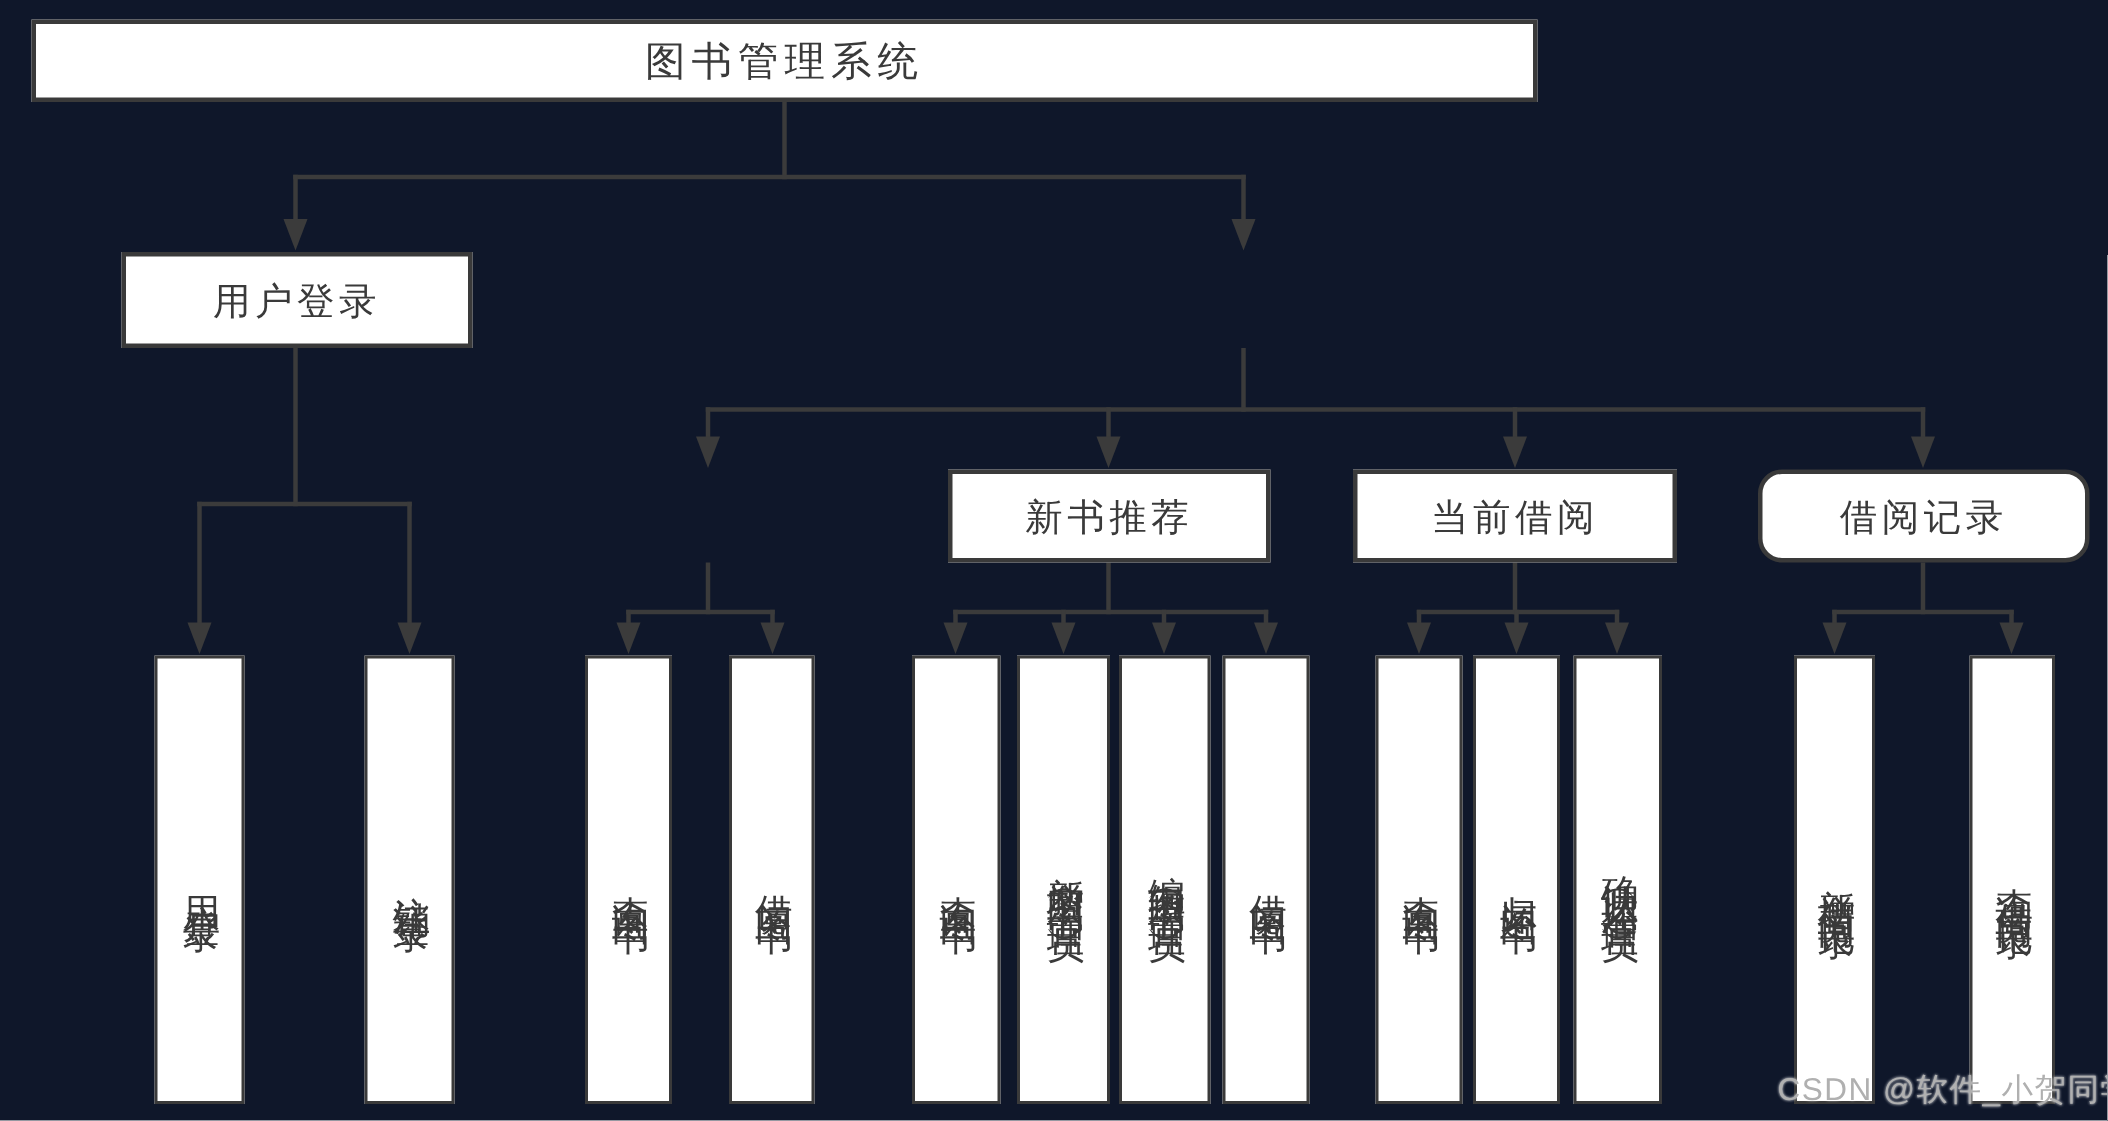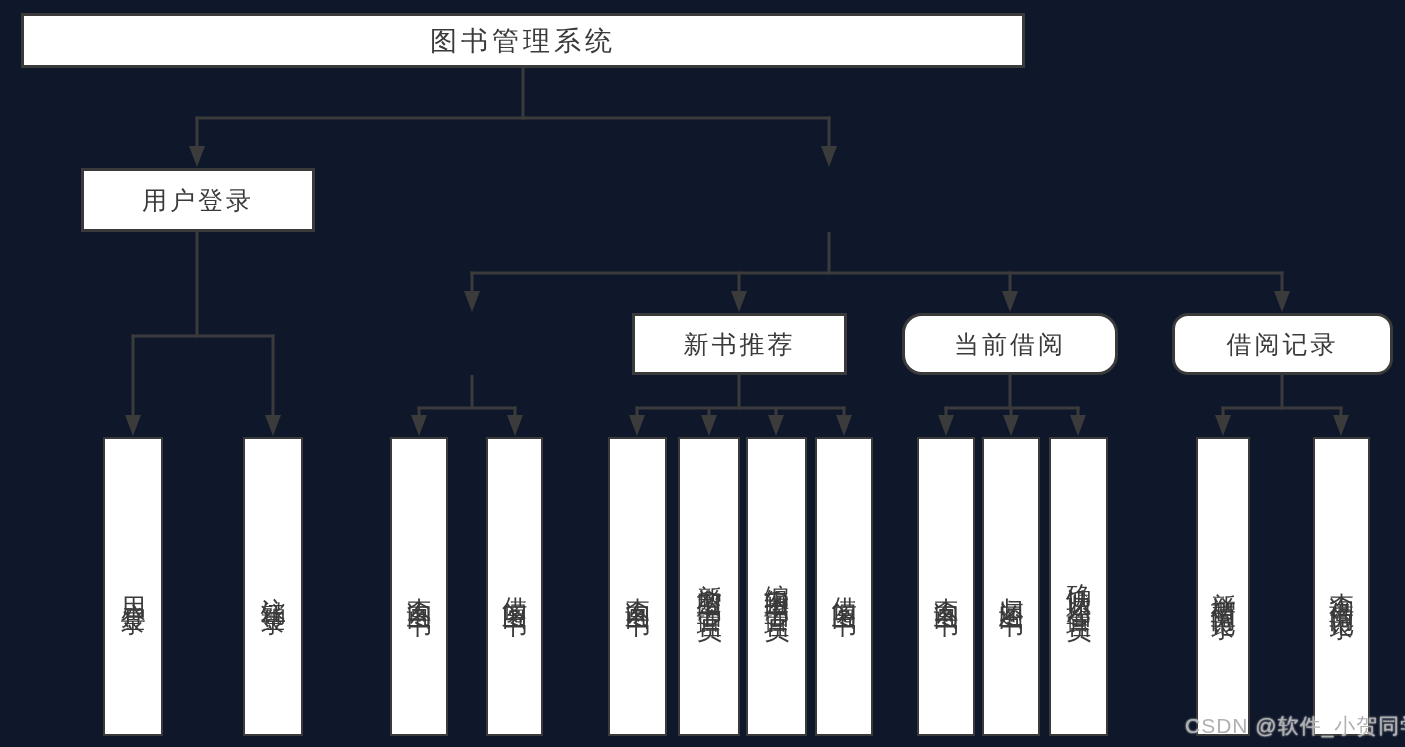--- a/index.html
+++ b/index.html
@@ -139,21 +139,21 @@
     <span>图书管理系统</span>
   </div>
 
   <div class="node branch" style="left:81px; top:168px; width:234px; height:64px;">
     <span>用户登录</span>
   </div>
 
   <div class="node branch" style="left:632px; top:313px; width:215px; height:62px;">
     <span>新书推荐</span>
   </div>
-  <div class="node branch" style="left:902px; top:313px; width:216px; height:62px;border-radius:20px;">
+  <div class="node branch" style="left:902px; top:313px; width:216px; height:62px;">
     <span>当前借阅</span>
   </div>
   <div class="node branch" style="left:1172px; top:313px; width:221px; height:62px;border-radius:16px;">
     <span>借阅记录</span>
   </div>
 
   <div class="node leaf" style="left:103px; top:437px; width:60px; height:299px;">
     <span class="vtext">用户登录</span>
   </div>
   <div class="node leaf" style="left:243px; top:437px; width:60px; height:299px;">

